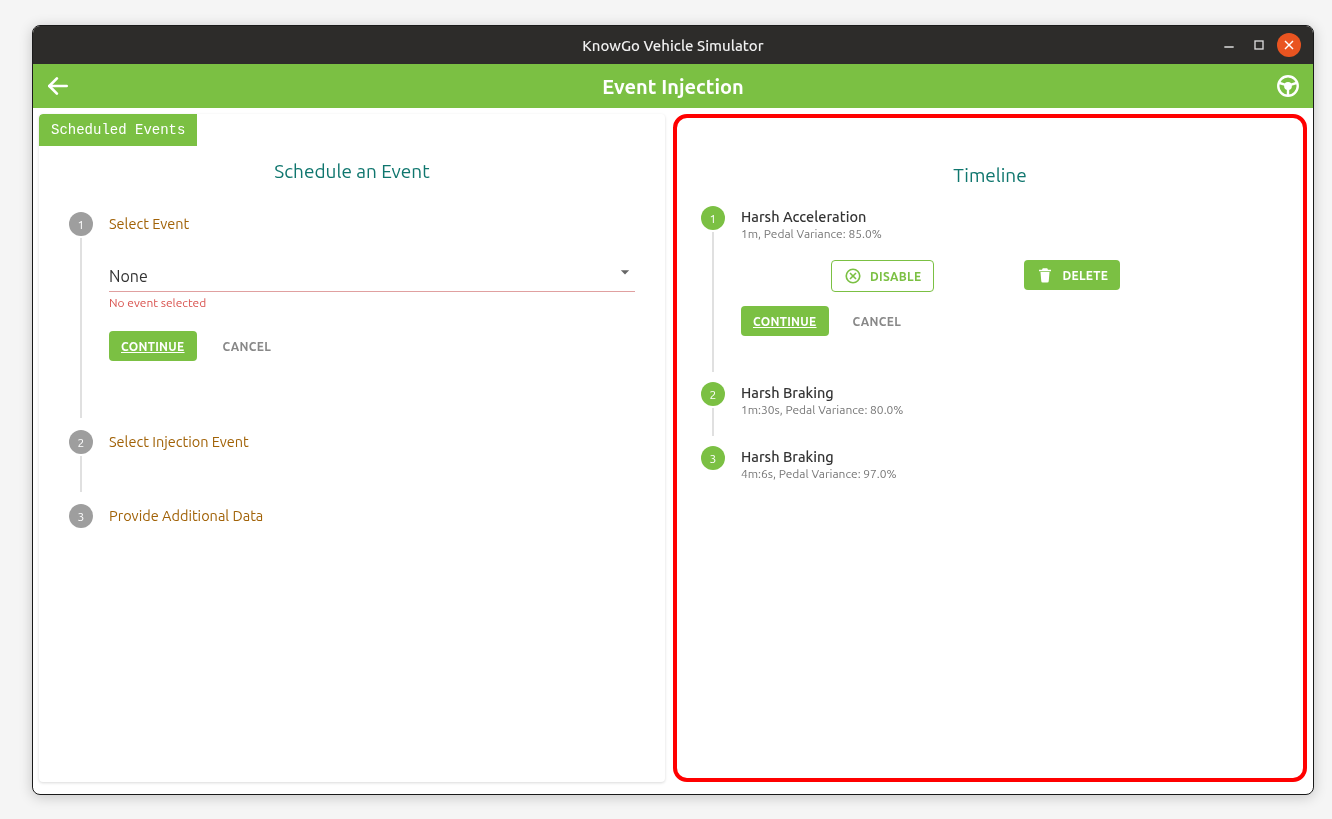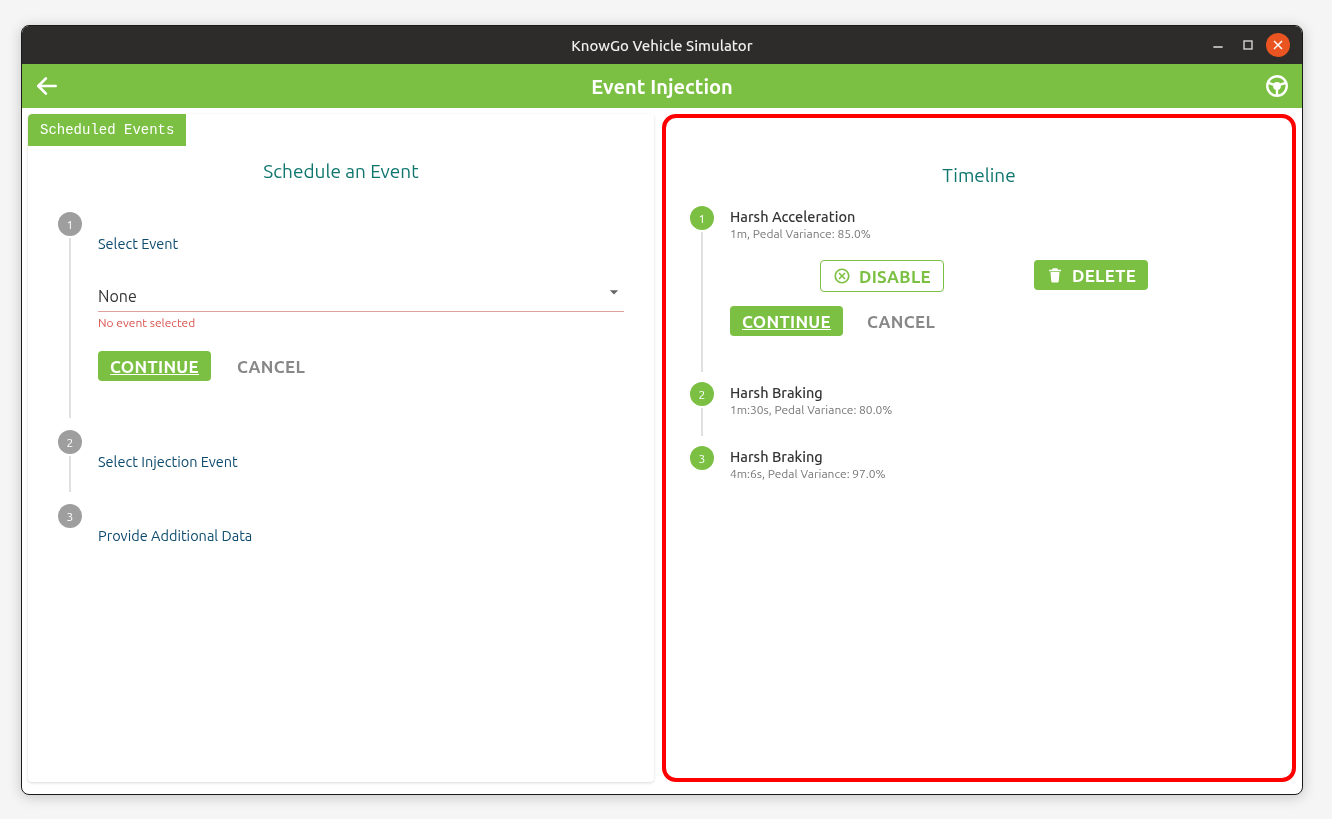--- a/index.html
+++ b/index.html
@@ -14,21 +14,21 @@
   }
   html,body{margin:0;padding:0;height:100%;}
   body{
     font-family:"Ubuntu","Segoe UI","Helvetica Neue",Arial,sans-serif;
     background:#f5f5f5;
     color:var(--text);
     font-size:14px;
   }
   .window{
     position:absolute;
-    left:21px;top:25px;
+    left:32px;top:25px;
     width:1280px;height:768px;
     background:#fff;
     border:1px solid #1a1a1a;
     border-radius:8px;
     overflow:hidden;
     box-shadow:0 2px 14px rgba(0,0,0,.2);
   }
   
   .titlebar{
     background:var(--titlebar);
@@ -69,31 +69,31 @@
 
   .panel-title{text-align:center;font-size:19px;color:#0f766e;margin-top:46px;font-weight:400;}
 
   
   .stepper{margin:30px 30px 0 30px;}
   .step{display:flex;gap:16px;margin-bottom:10px;}
   .step-col{display:flex;flex-direction:column;align-items:center;}
   .step-circle{width:24px;height:24px;border-radius:50%;background:var(--step-grey);color:#fff;display:flex;align-items:center;justify-content:center;font-size:12px;flex-shrink:0;}
   .step-line{width:2px;flex:1;background:#e0e0e0;min-height:20px;margin-top:2px;margin-bottom:2px;}
   .step-body{flex:1;padding-top:3px;}
-  .step-label{font-size:14.5px;color:#0c4a6e;font-weight:400;margin-top:20px;}
+  .step-label{font-size:14.5px;color:#a16207;font-weight:400;}
   .step-content{margin-top:26px;margin-bottom:10px;}
 
   
   .field-label{font-size:12px;color:var(--err);}
   .select{display:flex;align-items:flex-end;justify-content:space-between;border-bottom:1px solid #e0a0a0;padding:4px 0 6px 0;margin-bottom:4px;cursor:pointer;}
   .select .value{font-size:16px;color:#333;}
   .select .chev svg{width:20px;height:20px;color:#666;}
   .field-helper{font-size:12px;color:var(--err);margin-top:4px;}
 
-  .btn{display:inline-flex;align-items:center;gap:8px;height:30px;padding:0 12px;border-radius:4px;font-weight:700;font-size:17px;letter-spacing:.3px;text-transform:uppercase;cursor:pointer;}
+  .btn{display:inline-flex;align-items:center;gap:8px;height:30px;padding:0 12px;border-radius:4px;font-weight:700;font-size:12px;letter-spacing:.3px;text-transform:uppercase;cursor:pointer;}
   .btn.primary{background:var(--brand);color:#fff;text-decoration:underline;}
   .btn.flat{background:transparent;color:#888;}
   .btn.outline{background:#fff;border:1px solid var(--brand);color:var(--brand);}
   .btn.delete{background:var(--brand);color:#fff;}
   .btn svg{width:18px;height:18px;}
   .btn-row{display:flex;gap:14px;margin-top:22px;align-items:center;}
 
   
   .timeline{margin:20px 24px 0 24px;}
   .tl-item{display:flex;gap:16px;margin-bottom:8px;}

